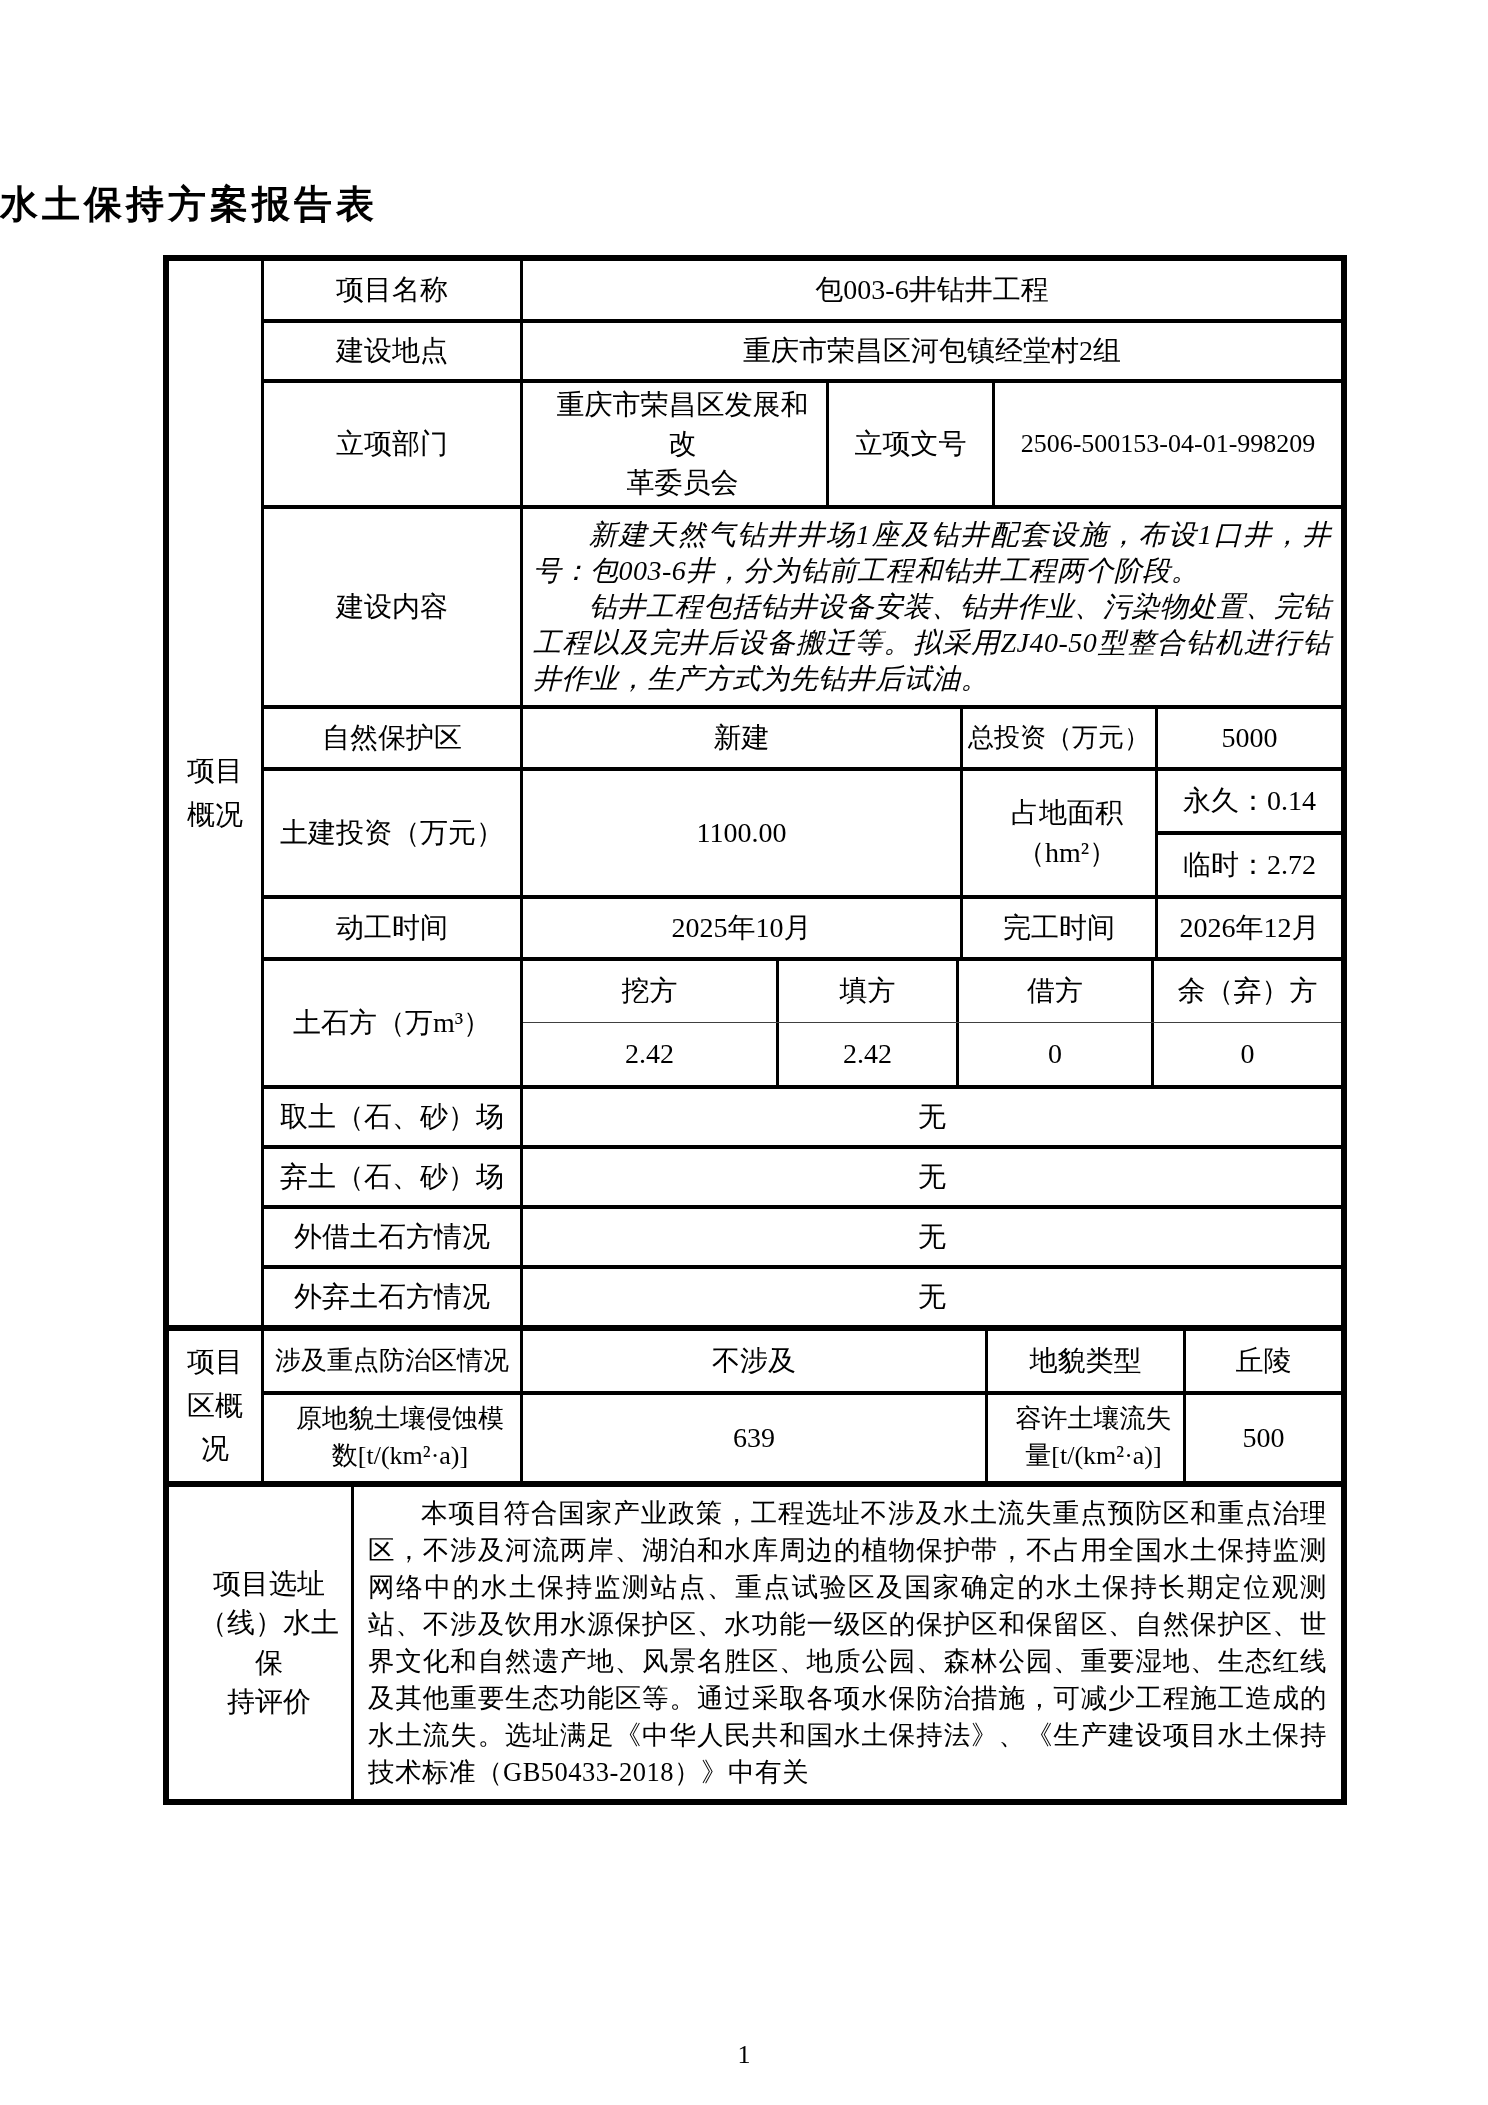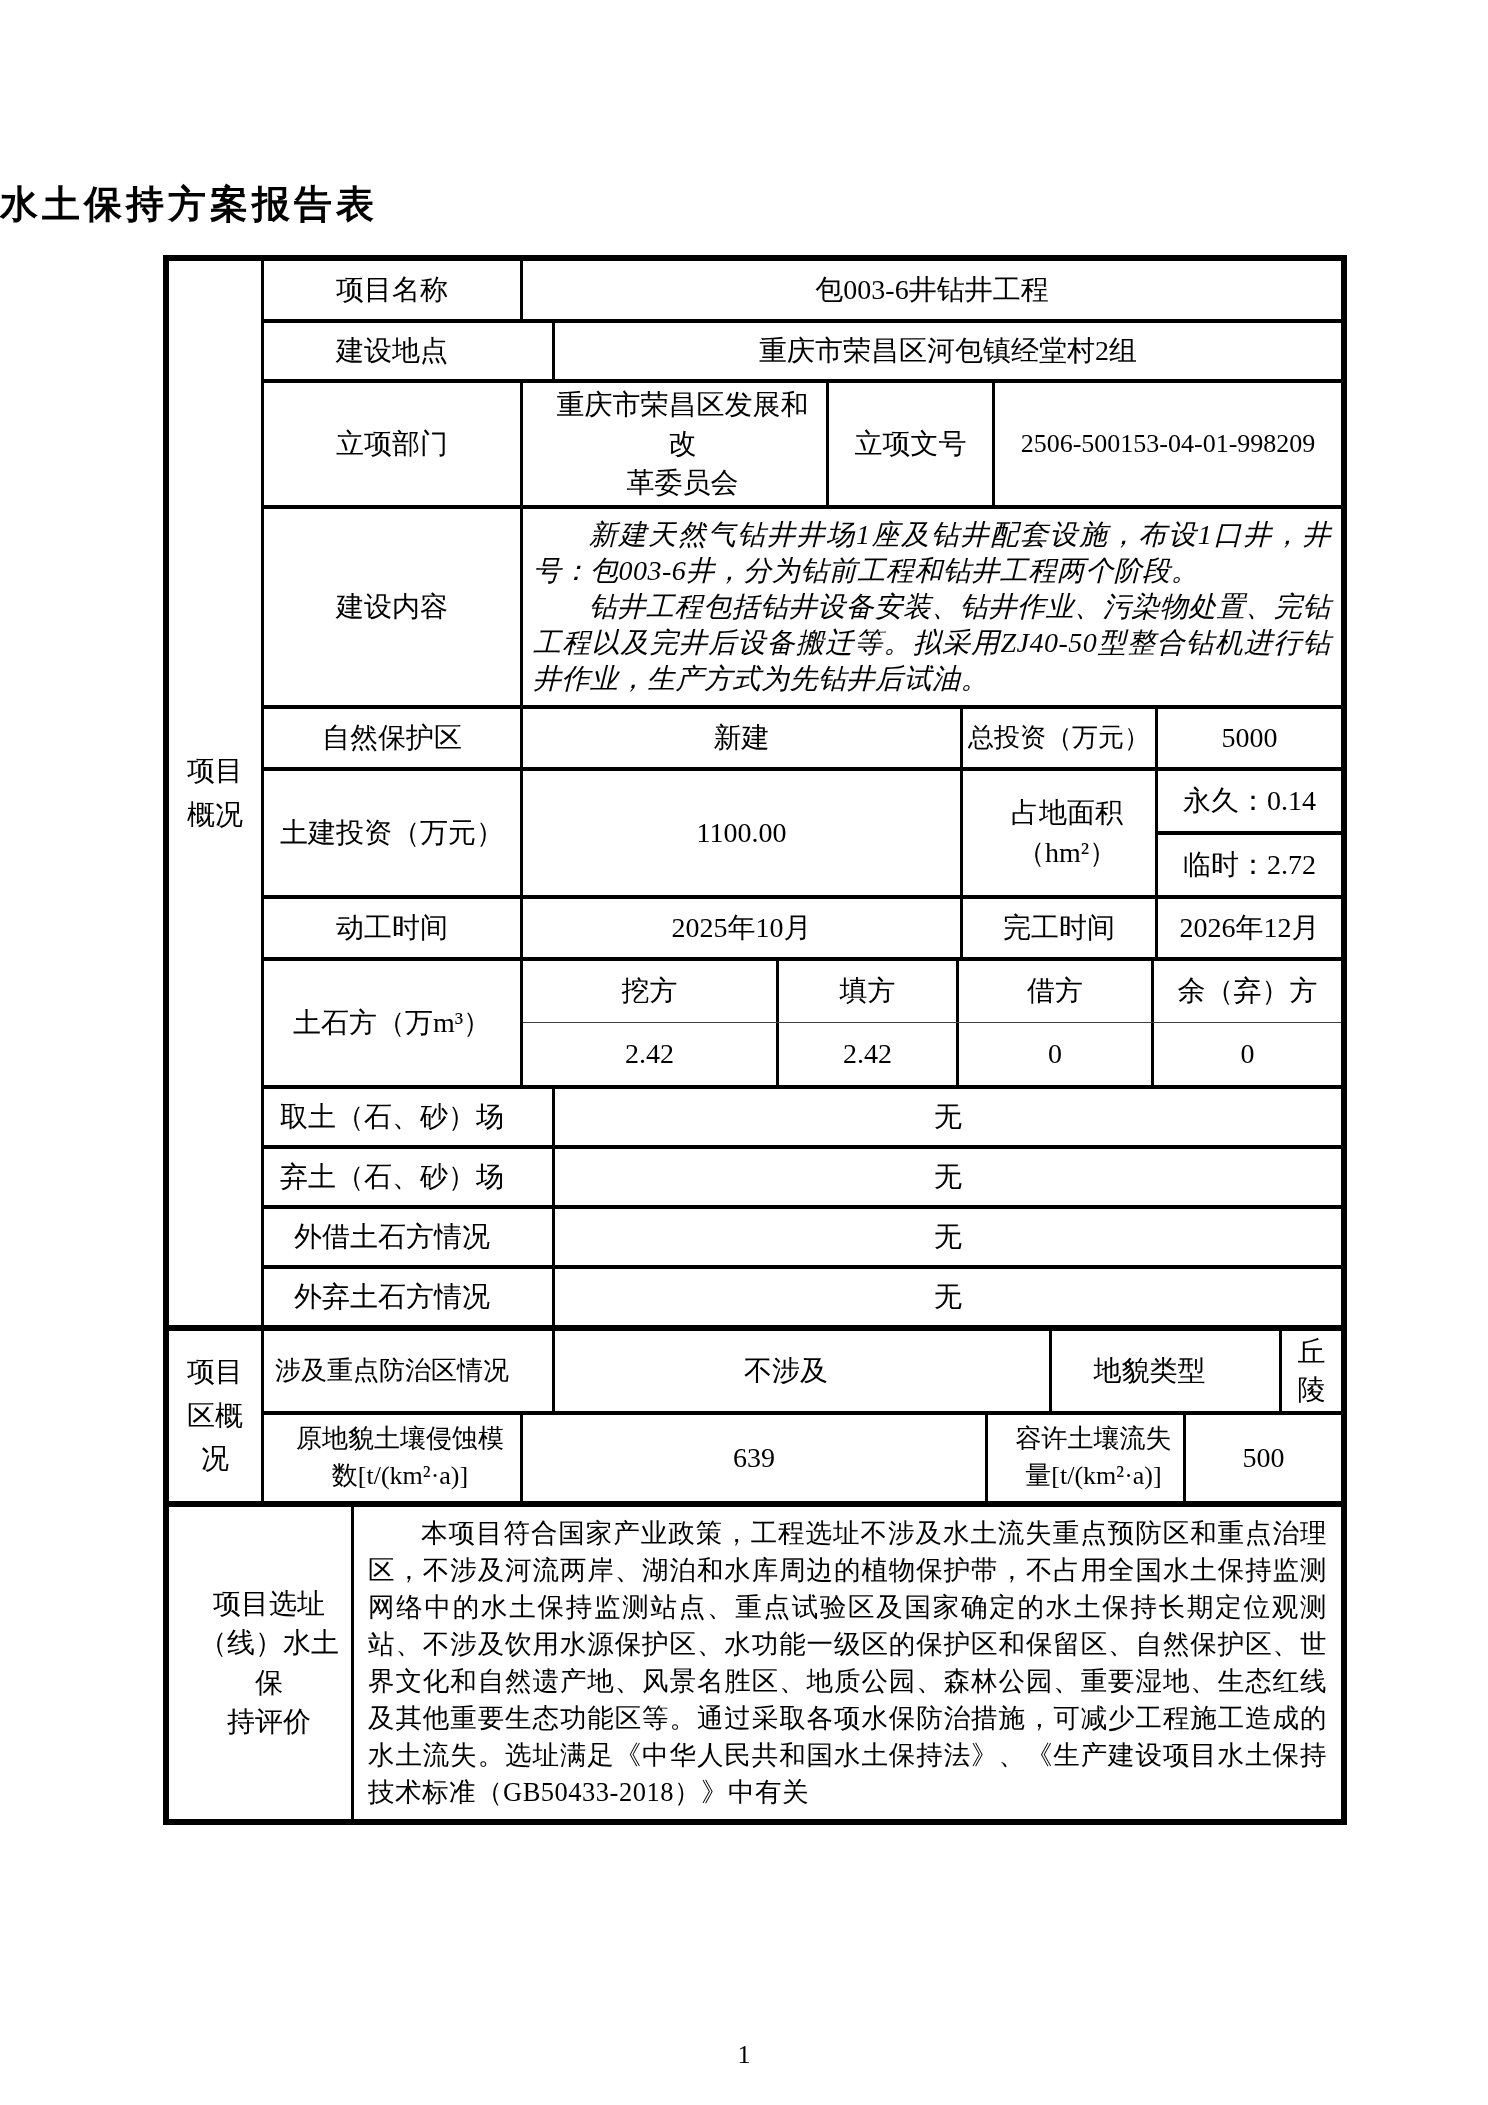--- a/index.html
+++ b/index.html
@@ -17,21 +17,21 @@
   .sec-label.wide{width:182px;}
   .sec-rows{flex:1;border-left:3px solid #000;display:flex;flex-direction:column;min-width:0;}
   .row{display:flex;align-items:stretch;}
   .sec-rows > .row + .row{border-top:4px solid #000;}
   .cell{border-left:3px solid #000;display:flex;align-items:center;justify-content:center;
         text-align:center;padding:2px 4px;min-width:0;}
   .row > .cell:first-child{border-left:none;}
   .label-col{width:256px;flex:none;}
   .grow{flex:1;}
   .prewrap{white-space:pre-line;line-height:1.4;padding-left:20px;}
-  .h58{min-height:58px;} .h60{min-height:60px;gap:32px;} .h62{min-height:62px;}
+  .h58{min-height:58px;} .h60{min-height:60px;} .h62{min-height:62px;}
   .h72{min-height:72px;} .h90{min-height:90px;}
   .w440{width:440px;flex:none;} .w195{width:195px;flex:none;}
   .w306{width:306px;flex:none;} .w166{width:166px;flex:none;}
   .w465{width:465px;flex:none;} .w198{width:198px;flex:none;}
   .content-cell{flex:1;border-left:3px solid #000;padding:8px 10px;min-width:0;}
   .para{margin:0;text-indent:2em;text-align:justify;line-height:36px;
         font-size:28px;letter-spacing:0.5px;font-style:italic;}
   .eval-cell{flex:1;border-left:3px solid #000;padding:8px 14px;min-width:0;
         display:flex;align-items:flex-start;}
   .eval-para{margin:0;text-indent:2em;text-align:justify;line-height:37px;

